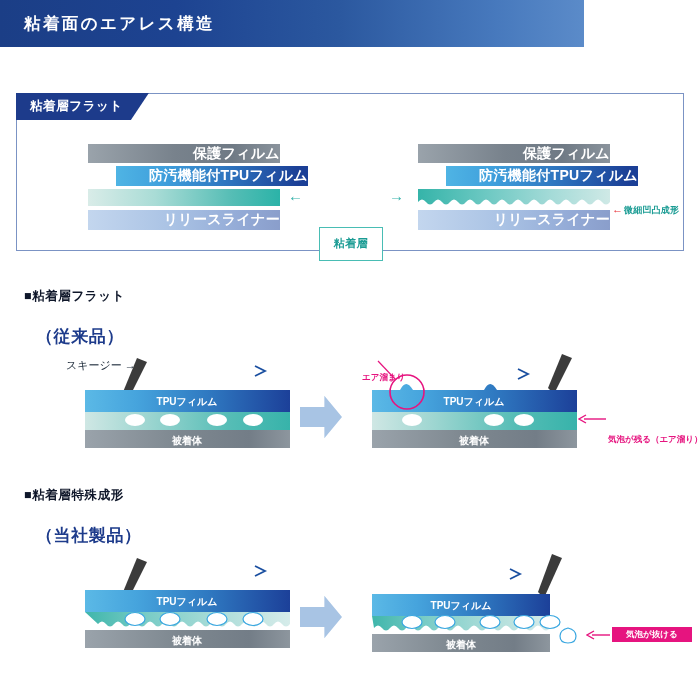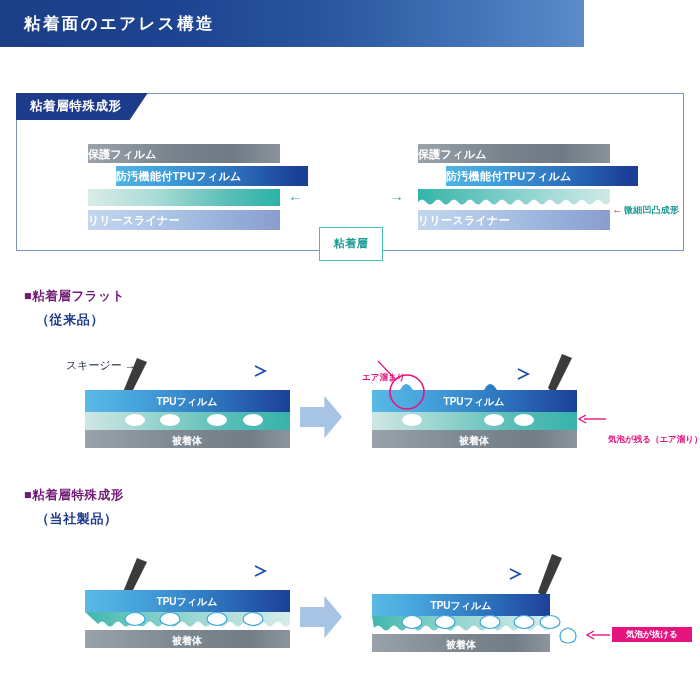--- a/index.html
+++ b/index.html
@@ -32,42 +32,42 @@
     background:#1d3b8b;color:#fff;
     font-size:12.5px;font-weight:bold;letter-spacing:.6px;
     padding:0 26px 0 14px;line-height:27px;white-space:nowrap;
     clip-path:polygon(0 0,100% 0,calc(100% - 18px) 100%,0 100%);
   }
 
   
   .layer{position:absolute;box-sizing:border-box;}
   .layer .lbl{
     position:absolute;left:0;right:0;top:50%;transform:translateY(-50%);
-    text-align:left;color:#ffffff;font-size:11px;font-weight:bold;
+    text-align:right;color:#ffffff;font-size:14px;font-weight:bold;
     letter-spacing:.3px;white-space:nowrap;
   }
   .l-protect{background:linear-gradient(90deg,#9aa3ab 0%,#78828c 45%,#6f7a85 75%,#8a939c 100%);}
   .l-tpu{background:linear-gradient(90deg,#4fb4e4 0%,#3f9fdc 25%,#2d72bd 60%,#1b3f96 95%);margin-left:28px;}
   .l-liner{background:linear-gradient(90deg,#c3d6ee 0%,#a9c2e4 45%,#93aad6 80%,#8a9ecb 100%);}
   .l-adh{background:linear-gradient(90deg,#d9ece8 0%,#a9dcd6 35%,#55bdb5 75%,#2bb3a8 100%);}
 
   
   #adh-box{
     border:1px solid #49bdb4;color:#1b9c94;background:#fff;
     font-size:11px;font-weight:bold;text-align:center;line-height:30px;
     letter-spacing:.5px;
   }
   .tarrow{color:#35b2aa;font-size:15px;line-height:1;}
 
   .note-teal{color:#1b9c94;font-size:9px;font-weight:bold;white-space:nowrap;letter-spacing:.2px;}
   .note-red{color:#e8262d;font-size:11px;line-height:1;}
 
   
-  .sec-h{color:#701a75;font-size:12.5px;font-weight:bold;letter-spacing:.6px;white-space:nowrap;}
-  .sec-s{color:#1d3b8b;font-size:13px;font-weight:bold;letter-spacing:.6px;white-space:nowrap;}
+  .sec-h{color:#0f172a;font-size:12.5px;font-weight:bold;letter-spacing:.6px;white-space:nowrap;}
+  .sec-s{color:#1d3b8b;font-size:17px;font-weight:bold;letter-spacing:.6px;white-space:nowrap;margin-top:14px;}
   .sq-lbl{color:#23303f;font-size:11px;white-space:nowrap;text-align:center;}
 
   .bigarrow{
     width:42px;height:46px;background:#a8c4e4;
     clip-path:polygon(0 28%,58% 28%,58% 4%,100% 50%,58% 96%,58% 72%,0 72%);
   }
 
   .mag-txt{color:#e6147f;font-size:8.5px;white-space:nowrap;font-weight:bold;margin-top:20px;}
   .mag-box{
     background:#e6147f;color:#fff;font-size:8.5px;font-weight:bold;
@@ -75,21 +75,21 @@
   }
 </style>
 </head>
 <body>
 
 <div class="abs" id="page-header">
   <div class="title">粘着面のエアレス構造</div>
 </div>
 
 <div class="abs" id="panel"></div>
-<div class="abs" id="panel-tab">粘着層特殊成形</div>
+<div class="abs" id="panel-tab">粘着層フラット</div>
 
 <div class="abs" style="left:88px;top:144px;width:192px;height:86px;">
   <div class="layer l-protect" style="left:0;top:0;width:192px;height:19px;">
     <span class="lbl">保護フィルム</span>
   </div>
   <div class="layer l-tpu" style="left:0;top:22px;width:192px;height:20px;">
     <span class="lbl">防汚機能付TPUフィルム</span>
   </div>
   <div class="layer l-adh" style="left:0;top:45px;width:192px;height:17px;">
     <span class="lbl"></span>

